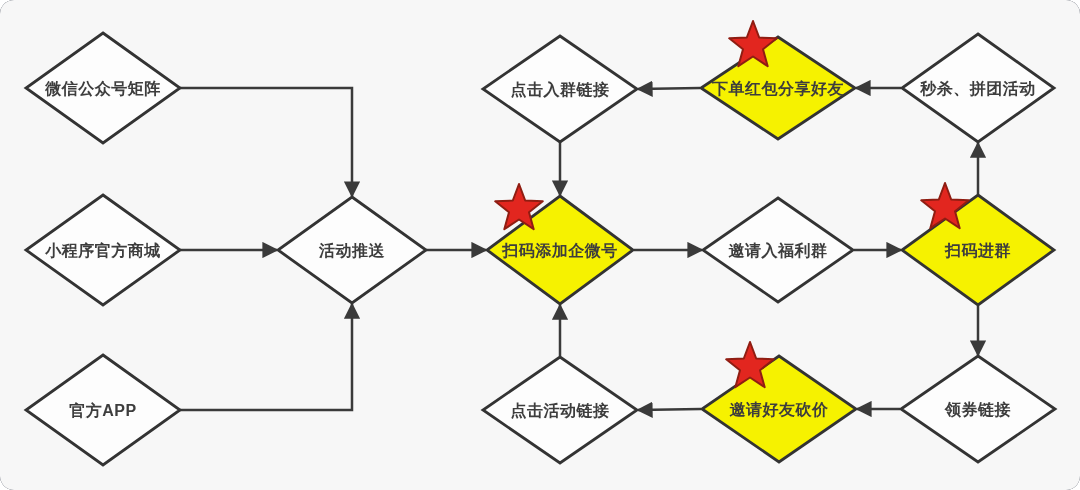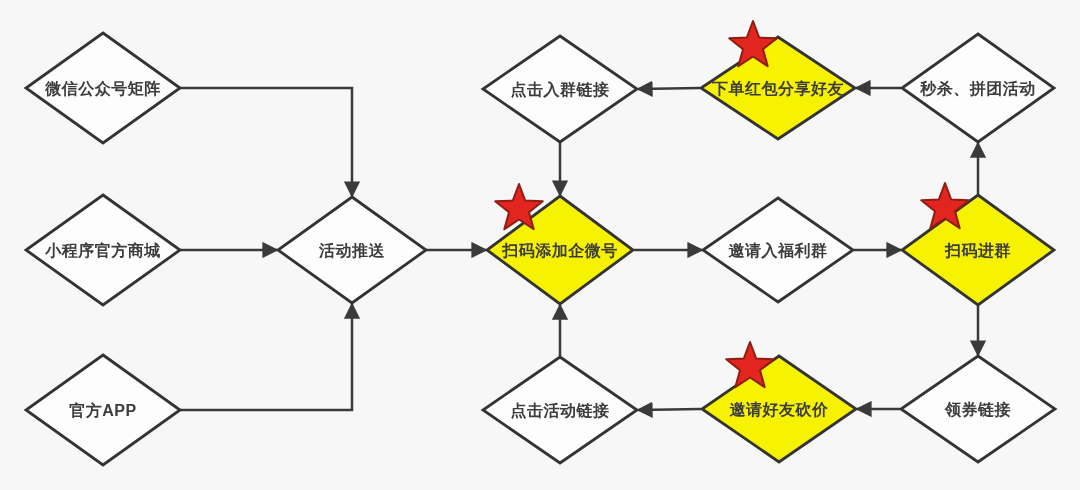--- a/index.html
+++ b/index.html
@@ -12,21 +12,21 @@
   }
   svg text {
     font-family: "Liberation Sans", "DejaVu Sans", sans-serif;
     font-weight: bold;
     letter-spacing: 0.5px;
   }
 </style>
 </head>
 <body>
 
-<div class="stage" style="background: #0f172a;">
+<div class="stage" style="background: #0f172a; border-radius: 14px;">
   <svg id="flowchart-svg" width="1080" height="490" viewBox="0 0 1080 490" style="background: rgb(247, 247, 247);">
       <defs>
         <marker id="arrow" viewBox="0 0 10 10" refX="9" refY="5" markerWidth="6.5" markerHeight="6.5" orient="auto">
           <path d="M0,0 L10,5 L0,10 z" fill="#3a3a3a"></path>
         </marker>
       </defs>
       <polyline points="180,88 352,88 352,196" fill="none" stroke="#3a3a3a" stroke-width="2.5" marker-end="url(#arrow)"></polyline>
       <polyline points="180,250 277,250" fill="none" stroke="#3a3a3a" stroke-width="2.5" marker-end="url(#arrow)"></polyline>
       <polyline points="180,410 352,410 352,304" fill="none" stroke="#3a3a3a" stroke-width="2.5" marker-end="url(#arrow)"></polyline>
       <polyline points="426,250 486,250" fill="none" stroke="#3a3a3a" stroke-width="2.5" marker-end="url(#arrow)"></polyline>

